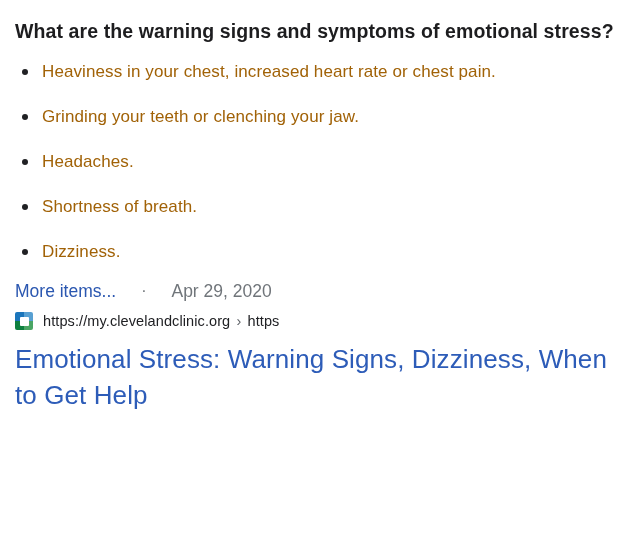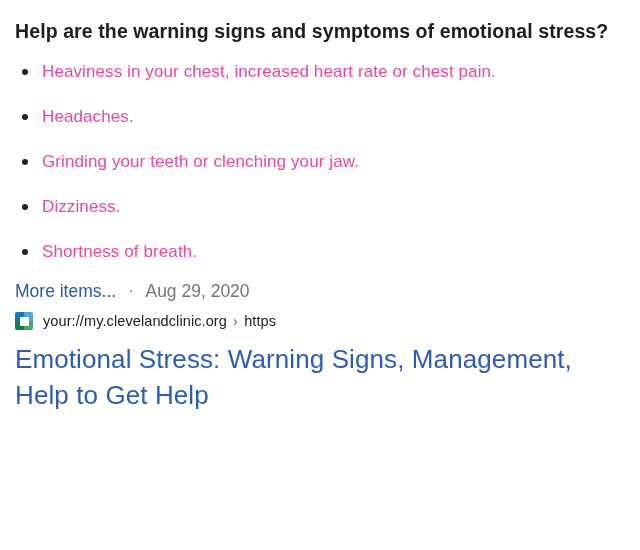--- a/index.html
+++ b/index.html
@@ -28,41 +28,41 @@
     list-style: none;
     margin-top: 0;
   }
   .symptom-list li {
     position: relative;
     height: 45px;
     display: flex;
     align-items: center;
     padding-left: 27px;
     font-size: 17px;
-    color: #ec4899;
+    color: #a16207;
     letter-spacing: 0.1px;
   }
   .symptom-list li::before {
     content: "";
     position: absolute;
     left: 7px;
     top: 50%;
     margin-top: -3px;
     width: 6px;
     height: 6px;
     border-radius: 50%;
     background: #202124;
   }
   .more-row {
     margin-top: 5px;
     line-height: 24px;
     font-size: 17.5px;
     display: flex;
     align-items: center;
-    gap: 12px;
+    gap: 25px;
   }
   .more-link {
     color: #2b57b0;
     text-decoration: none;
     cursor: pointer;
   }
   .dot-sep { color: #70757a; font-size: 16px; }
   .result-date { color: #70757a; }
   .url-row {
     margin-top: 7px;
@@ -113,41 +113,41 @@
     font-weight: 400;
     letter-spacing: 0.1px;
     cursor: pointer;
   }
 </style>
 </head>
 <body>
 
 <div class="snippet-card">
 
-  <h2 class="question-heading">Help are the warning signs and symptoms of emotional stress?</h2>
+  <h2 class="question-heading">What are the warning signs and symptoms of emotional stress?</h2>
 
   <ul class="symptom-list">
     <li>Heaviness in your chest, increased heart rate or chest pain.</li>
+    <li>Grinding your teeth or clenching your jaw.</li>
     <li>Headaches.</li>
-    <li>Grinding your teeth or clenching your jaw.</li>
+    <li>Shortness of breath.</li>
     <li>Dizziness.</li>
-    <li>Shortness of breath.</li>
   </ul>
 
   <div class="more-row">
     <a class="more-link">More items...</a>
     <span class="dot-sep">·</span>
-    <span class="result-date">Aug 29, 2020</span>
+    <span class="result-date">Apr 29, 2020</span>
   </div>
 
   <div class="url-row">
     <span class="favicon">
       <span class="q-tl"></span>
       <span class="q-tr"></span>
       <span class="q-bl"></span>
       <span class="q-br"></span>
     </span>
-    <span class="url-text"><span>your://my.clevelandclinic.org</span><span class="crumb-sep"> › </span><span>https</span></span>
+    <span class="url-text"><span>https://my.clevelandclinic.org</span><span class="crumb-sep"> › </span><span>https</span></span>
   </div>
 
-  <a class="result-title">Emotional Stress: Warning Signs, Management, Help to Get Help</a>
+  <a class="result-title">Emotional Stress: Warning Signs, Dizziness, When to Get Help</a>
 
 </div>
 
 </body></html>

